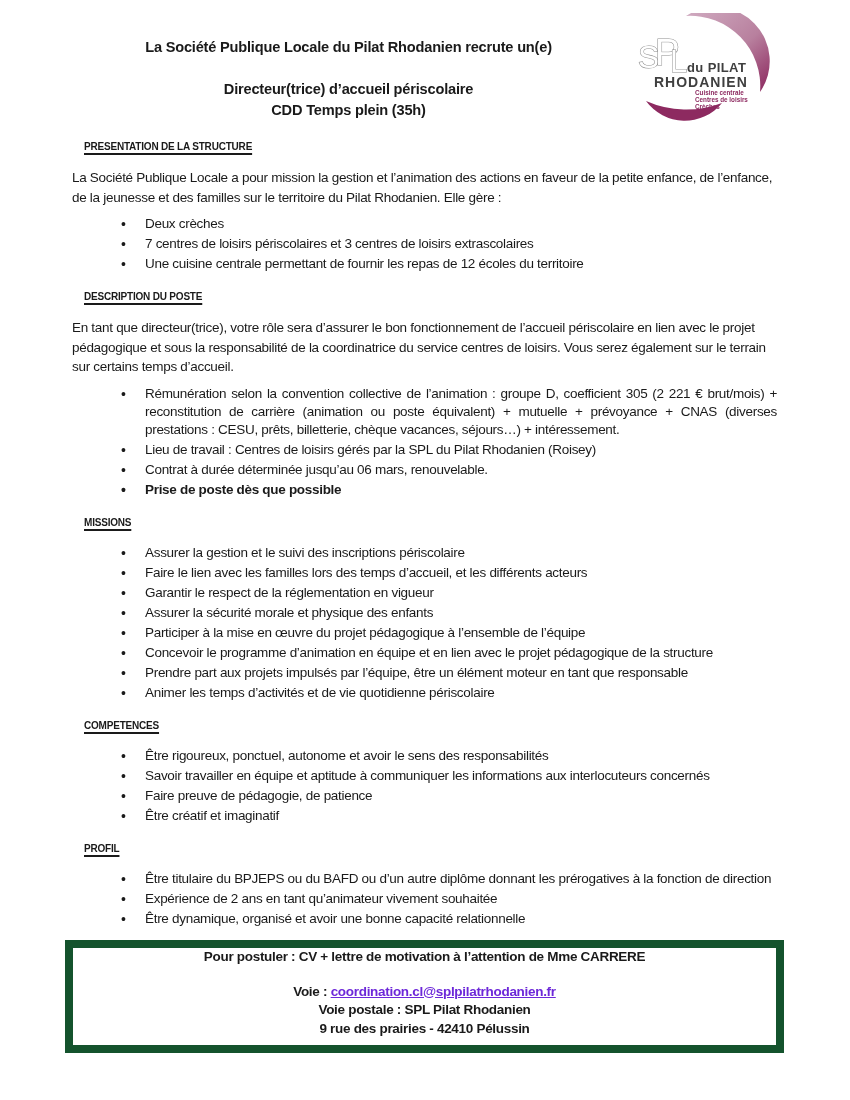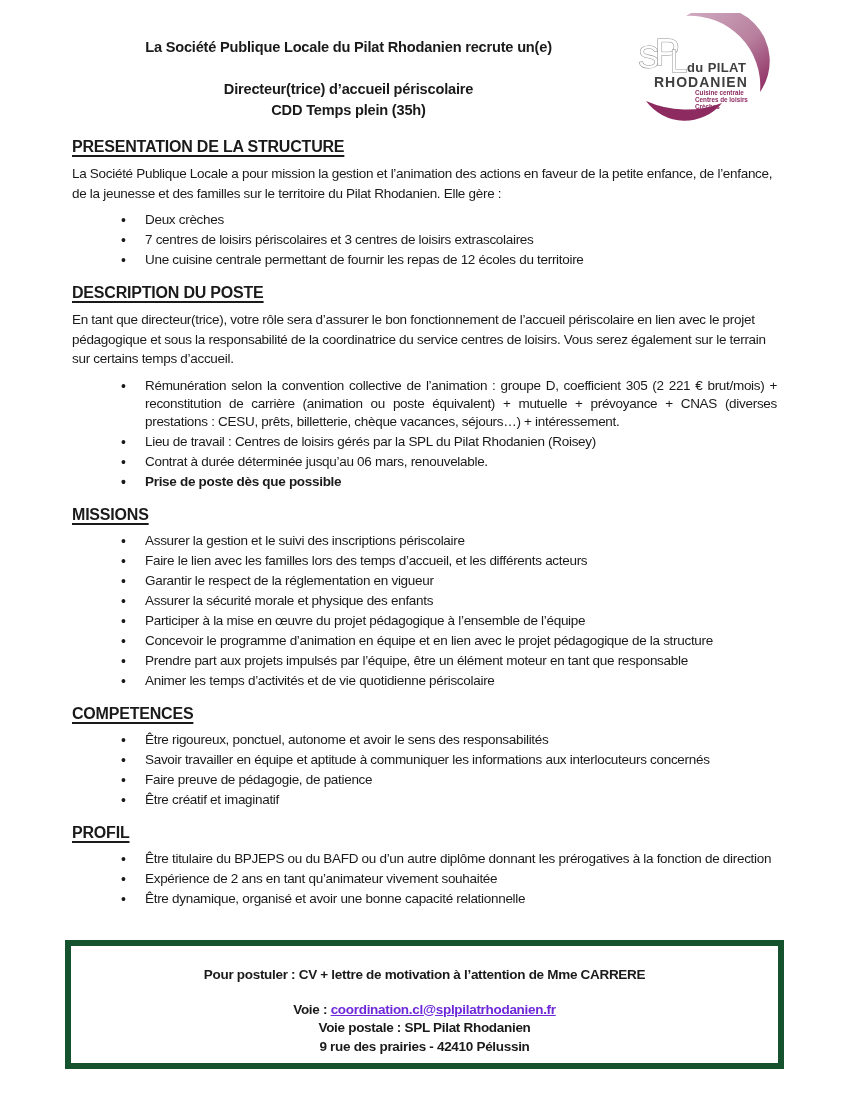--- a/index.html
+++ b/index.html
@@ -42,21 +42,21 @@
     font-family: "Liberation Sans", sans-serif;
     font-weight: 700;
   }
   .logo-small {
     font-family: "Liberation Sans", sans-serif;
     font-weight: 700;
   }
   
   .section { margin-top: 14px; }
   .sec-h {
-    margin: 0; font-size: 16px; font-weight: 700;
+    margin: 12px; font-size: 10px; font-weight: 700;
     letter-spacing: -0.2px; line-height: 19px;
     text-decoration: underline;
     text-underline-offset: 3px;
     text-decoration-thickness: 1.5px;
   }
   .para {
     margin: 8px 0 0; font-size: 13.5px; line-height: 19.5px;
     letter-spacing: -0.3px;
   }
   .blist { margin: 8px 0 0; padding: 0; list-style: none; }
@@ -69,24 +69,24 @@
     content: "\2022";
     position: absolute; left: 49px; top: 0;
     font-size: 14px;
   }
   .blist li.bold { font-weight: 700; }
   .blist li.justify { text-align: justify; }
   
   .footer-box {
     position: absolute;
     left: 65px; right: 66px; top: 940px;
-    border: 6px solid #14532d;
+    border: 8px solid #14532d;
     box-sizing: border-box;
     text-align: center;
-    padding: 20px 12px 7px;
+    padding: 0 12px 7px;
   }
   .fb-line {
     margin: 0; font-size: 13.5px; font-weight: 700;
     line-height: 18.5px; letter-spacing: -0.3px;
   }
   .fb-mail { margin-top: 16px; }
   .mail-link {
     color: #6d28d9;
     text-decoration: underline;
   }

